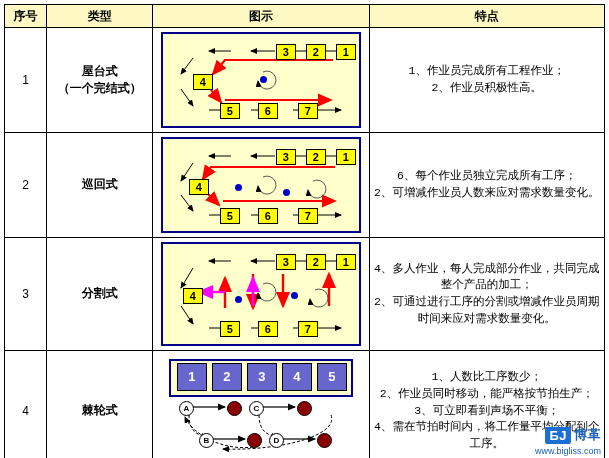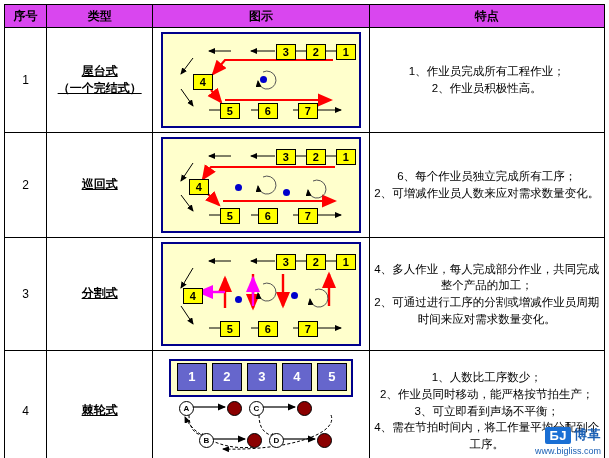--- a/index.html
+++ b/index.html
@@ -17,37 +17,38 @@
     margin:4px;
     table-layout:fixed;
   }
   table.main td,table.main th{
     border:1px solid #000;
     padding:0;
     vertical-align:middle;
     text-align:center;
   }
   thead th{
-    background:#d946ef;
+    background:#fef9c3;
     height:22px;
     font-weight:bold;
     font-size:12px;
   }
   .col-no{width:42px;}
   .col-type{width:106px;}
   .col-fig{width:216px;}
   .col-feat{width:235px;}
   td.no{font-size:12px;}
-  td.type{font-size:12px;font-weight:bold;line-height:1.45;text-decoration:underline;}
+  td.type{font-size:12px;font-weight:bold;line-height:1.45;}
   td.feat{
     text-align:left;
     font-size:11.5px;
     line-height:1.45;
     padding:3px 4px;
     vertical-align:top;
+    font-family:Liberation Mono, monospace;
   }
   .fig{
     position:relative;
     margin:4px auto;
     background:#ffffcc;
     border:2px solid #00008b;
   }
   .fig.r1{width:196px;height:92px;}
   .fig.r2{width:196px;height:92px;}
   .fig.r3{width:196px;height:100px;}

